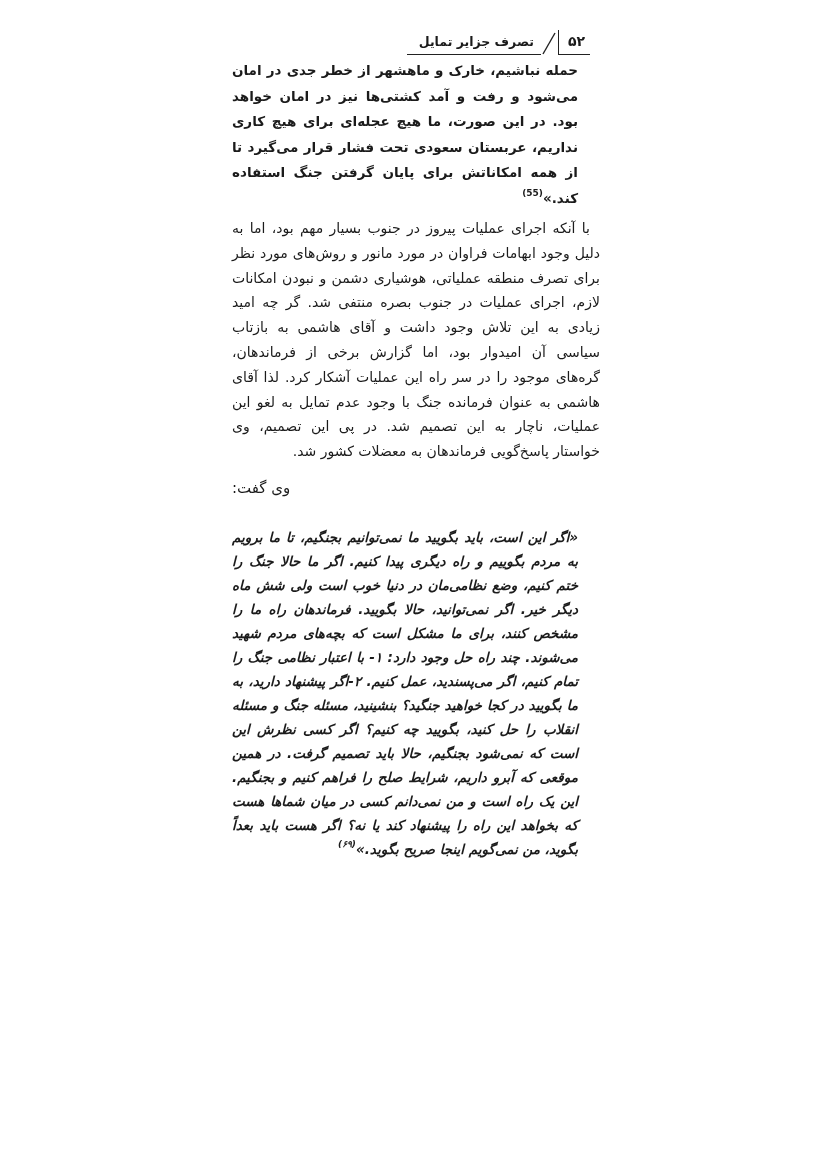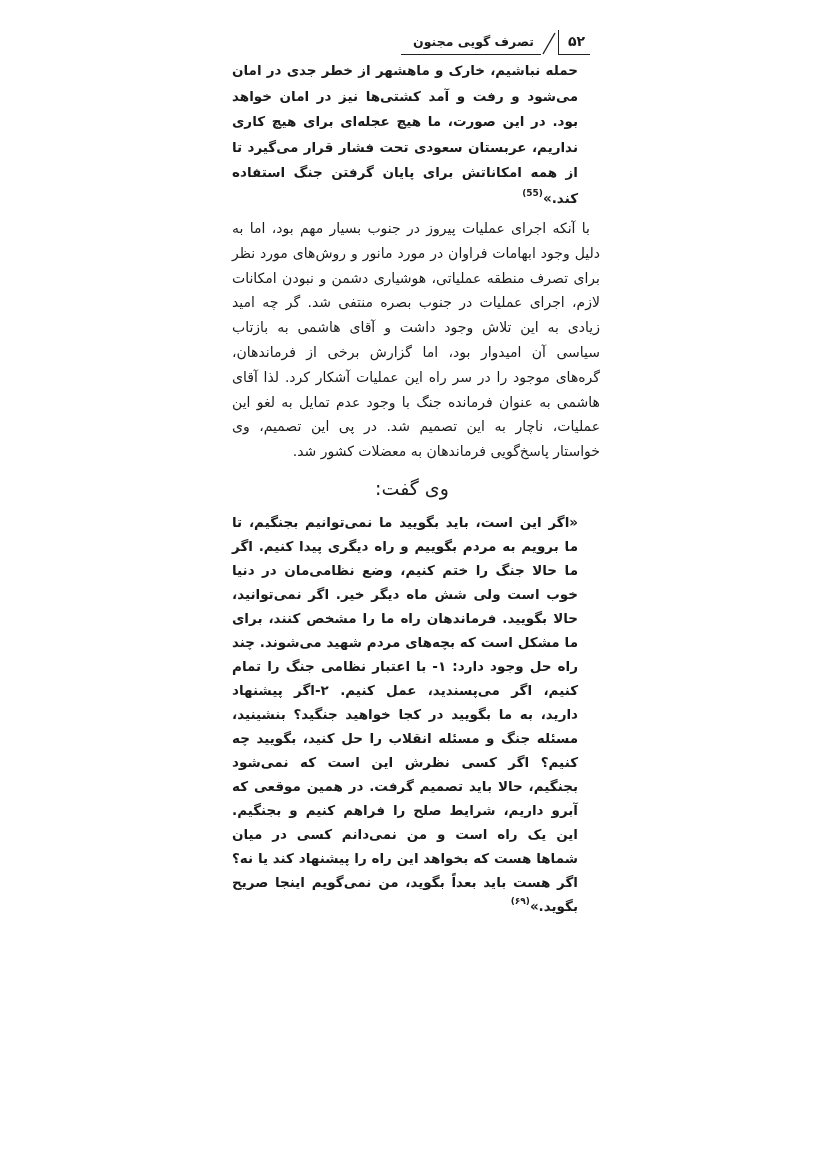--- a/index.html
+++ b/index.html
@@ -67,34 +67,35 @@
   }
   .quote {
     margin: 0;
     font-weight: bold;
     font-size: 13.5px;
     line-height: 25.5px;
     padding-right: 22px; 
   }
   .quote.q2 {
     line-height: 24px;
-    margin-top: 9px;
+    margin-top: 24px;
+    font-style: italic;
   }
   .body-par {
     margin: 5px 0 12px 0;
     font-size: 14px;
     line-height: 24.8px;
     text-indent: 10px;
   }
   .lead-in {
     margin: 0;
-    font-size: 19px;
+    font-size: 15px;
     line-height: 24.8px;
     text-indent: 8px;
-    text-align: center;
+    text-align: left;
   }
   sup.fn {
     font-size: 9px;
     font-weight: bold;
     line-height: 0;
     position: relative;
     top: -1px;
   }
 </style>
 </head>
@@ -103,21 +104,21 @@
 <div class="page">
 
   <div class="running-head">
     <div class="pagenum-box">
       <span>۵۲</span>
     </div>
     <svg class="diag-rule" width="15" height="24" viewBox="0 0 15 24">
       <line x1="1" y1="23" x2="13" y2="2" stroke="#222" stroke-width="1.4"></line>
     </svg>
     <div class="title-box">
-      <span>تصرف گویی مجنون</span>
+      <span>تصرف جزایر تمایل</span>
     </div>
   </div>
 
   <div class="content">
 
     <p class="quote q1"><span>حمله نباشیم، خارک و ماهشهر از خطر جدی در امان می‌شود و رفت و آمد کشتی‌ها نیز در امان خواهد بود. در این صورت، ما هیچ عجله‌ای برای هیچ کاری نداریم، عربستان سعودی تحت فشار قرار می‌گیرد تا از همه امکاناتش برای پایان گرفتن جنگ استفاده کند.»</span><sup class="fn">(55)</sup></p>
 
     <p class="body-par">با آنکه اجرای عملیات پیروز در جنوب بسیار مهم بود، اما به دلیل وجود ابهامات فراوان در مورد مانور و روش‌های مورد نظر برای تصرف منطقه عملیاتی، هوشیاری دشمن و نبودن امکانات لازم، اجرای عملیات در جنوب بصره منتفی شد. گر چه امید زیادی به این تلاش وجود داشت و آقای هاشمی به بازتاب سیاسی آن امیدوار بود، اما گزارش برخی از فرماندهان، گره‌های موجود را در سر راه این عملیات آشکار کرد. لذا آقای هاشمی به عنوان فرمانده جنگ با وجود عدم تمایل به لغو این عملیات، ناچار به این تصمیم شد. در پی این تصمیم، وی خواستار پاسخ‌گویی فرماندهان به معضلات کشور شد.</p>
 
     <p class="lead-in">وی گفت:</p>

